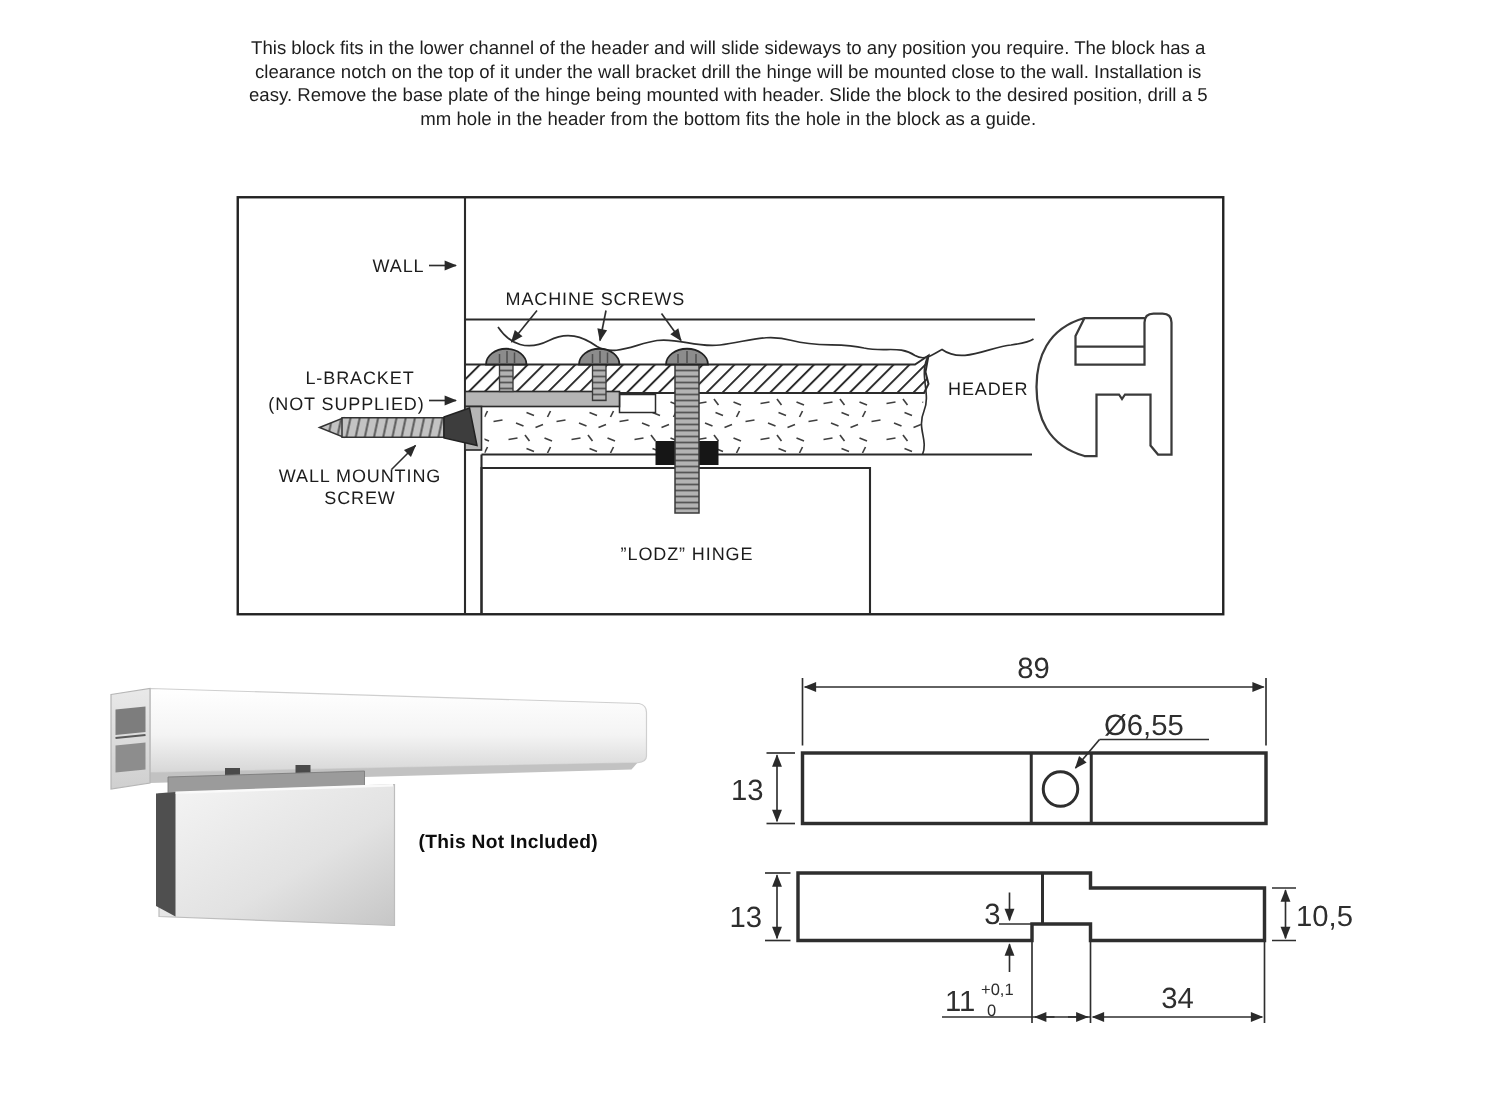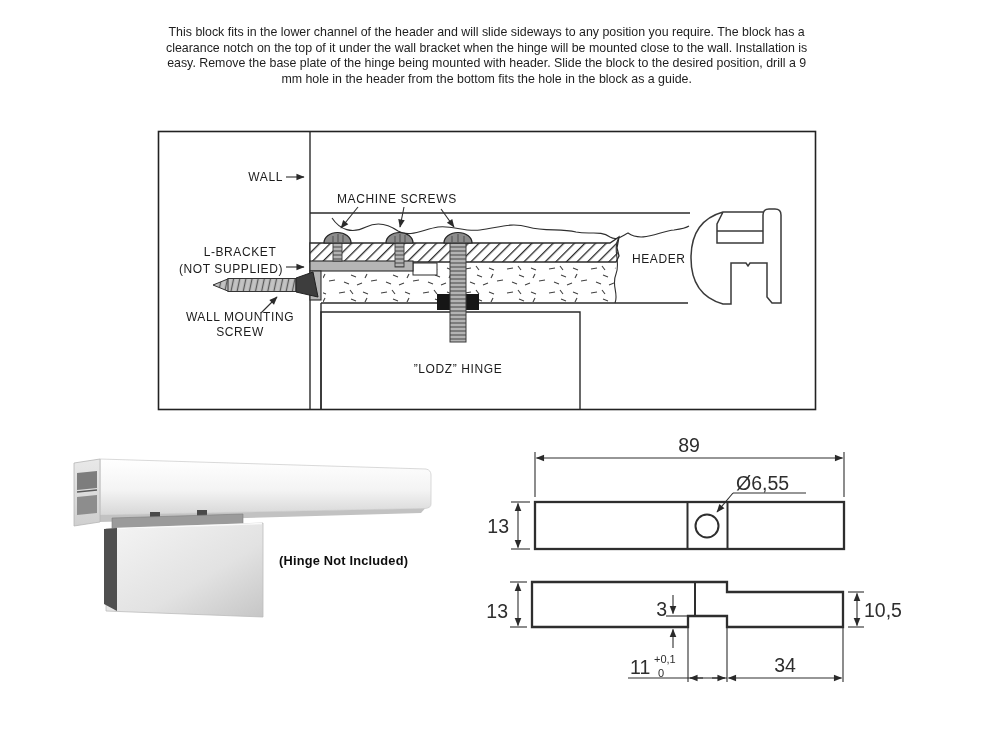--- a/index.html
+++ b/index.html
@@ -17,22 +17,22 @@
   .dimsmall{font-size:11px;fill:#2e2e2e;}
   .thick{stroke:#2e2e2e;stroke-width:2.3;fill:none;}
   .thin{stroke:#2e2e2e;stroke-width:1.1;fill:none;}
   .line{stroke:#2a2a2a;stroke-width:1.4;fill:none;}
 </style>
 </head>
 <body>
 
 <div id="intro">
   <div>This block fits in the lower channel of the header and will slide sideways to any position you require. The block has a</div>
-  <div>clearance notch on the top of it under the wall bracket when the hinge will be mounted close to the wall. Installation is</div>
-  <div>easy. Remove the base plate of the hinge being mounted with header. Slide the block to the desired position, drill a 9</div>
+  <div>clearance notch on the top of it under the wall bracket drill the hinge will be mounted close to the wall. Installation is</div>
+  <div>easy. Remove the base plate of the hinge being mounted with header. Slide the block to the desired position, drill a 5</div>
   <div>mm hole in the header from the bottom fits the hole in the block as a guide.</div>
 </div>
 
 <svg width="993" height="737" viewBox="0 0 993 737">
   <defs>
     <marker id="ah" viewBox="0 0 10 10" refX="9.2" refY="5" markerWidth="10" markerHeight="7.5" orient="auto-start-reverse">
       <path d="M0,1 L10,5 L0,9 Z" fill="#2a2a2a"></path>
     </marker>
     <pattern id="hatch" width="7.5" height="7.5" patternUnits="userSpaceOnUse" patternTransform="rotate(45)">
       <rect width="7.5" height="7.5" fill="#ffffff"></rect>
@@ -224,13 +224,13 @@
       <text x="654" y="663" class="dimsmall">+0,1</text>
       <text x="658" y="677" class="dimsmall">0</text>
     </g>
     <g>
       <line x1="728.5" y1="678" x2="841.5" y2="678" class="thin" marker-start="url(#ah)" marker-end="url(#ah)"></line>
       <text x="785" y="672" text-anchor="middle" class="dim">34</text>
     </g>
   </g>
 </svg>
 
-<div id="photo-caption">(Hinge Not Included)</div>
+<div id="photo-caption">(This Not Included)</div>
 
 </body></html>

